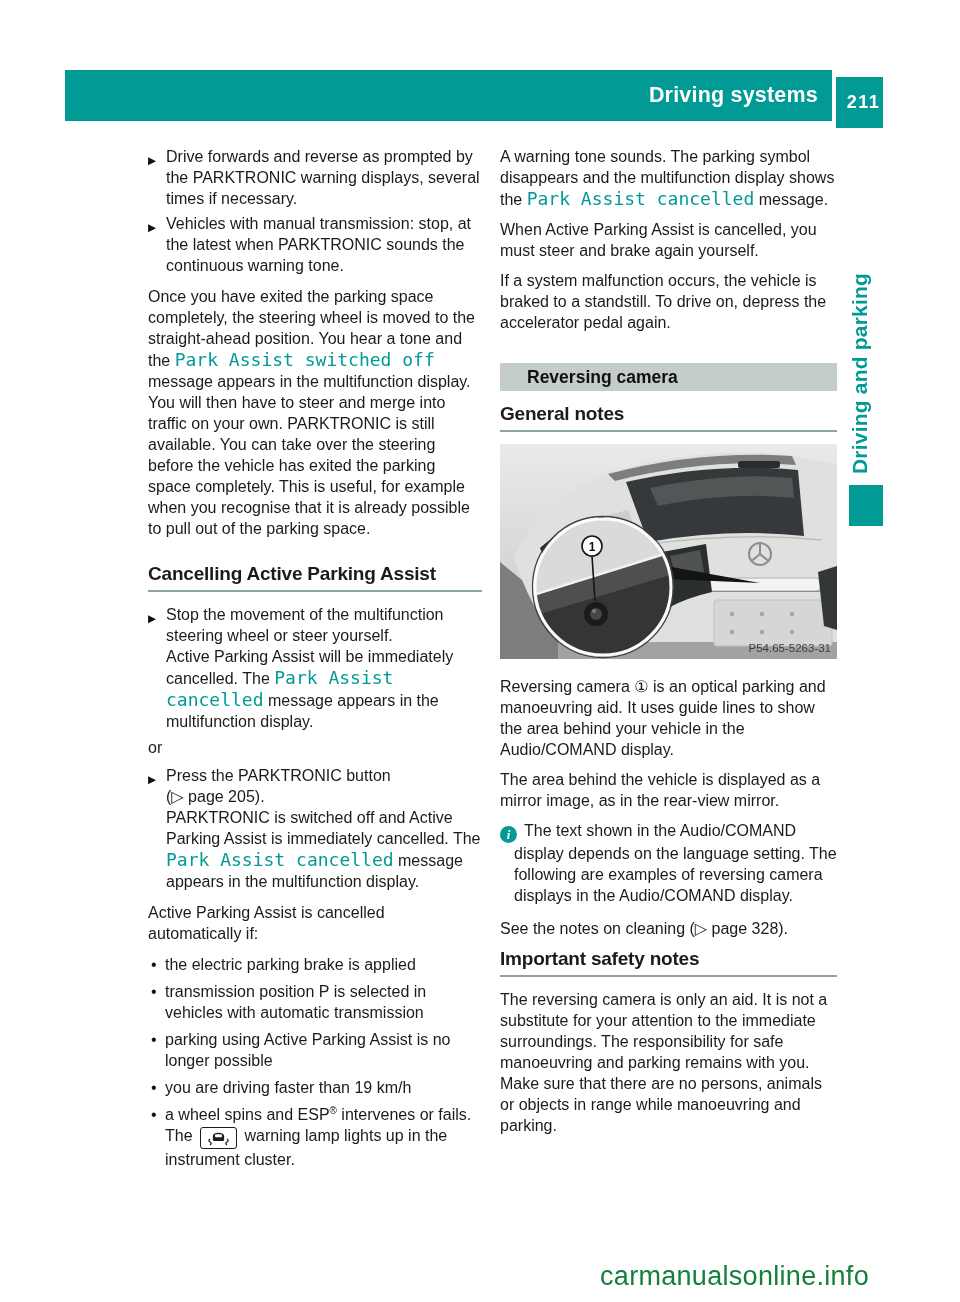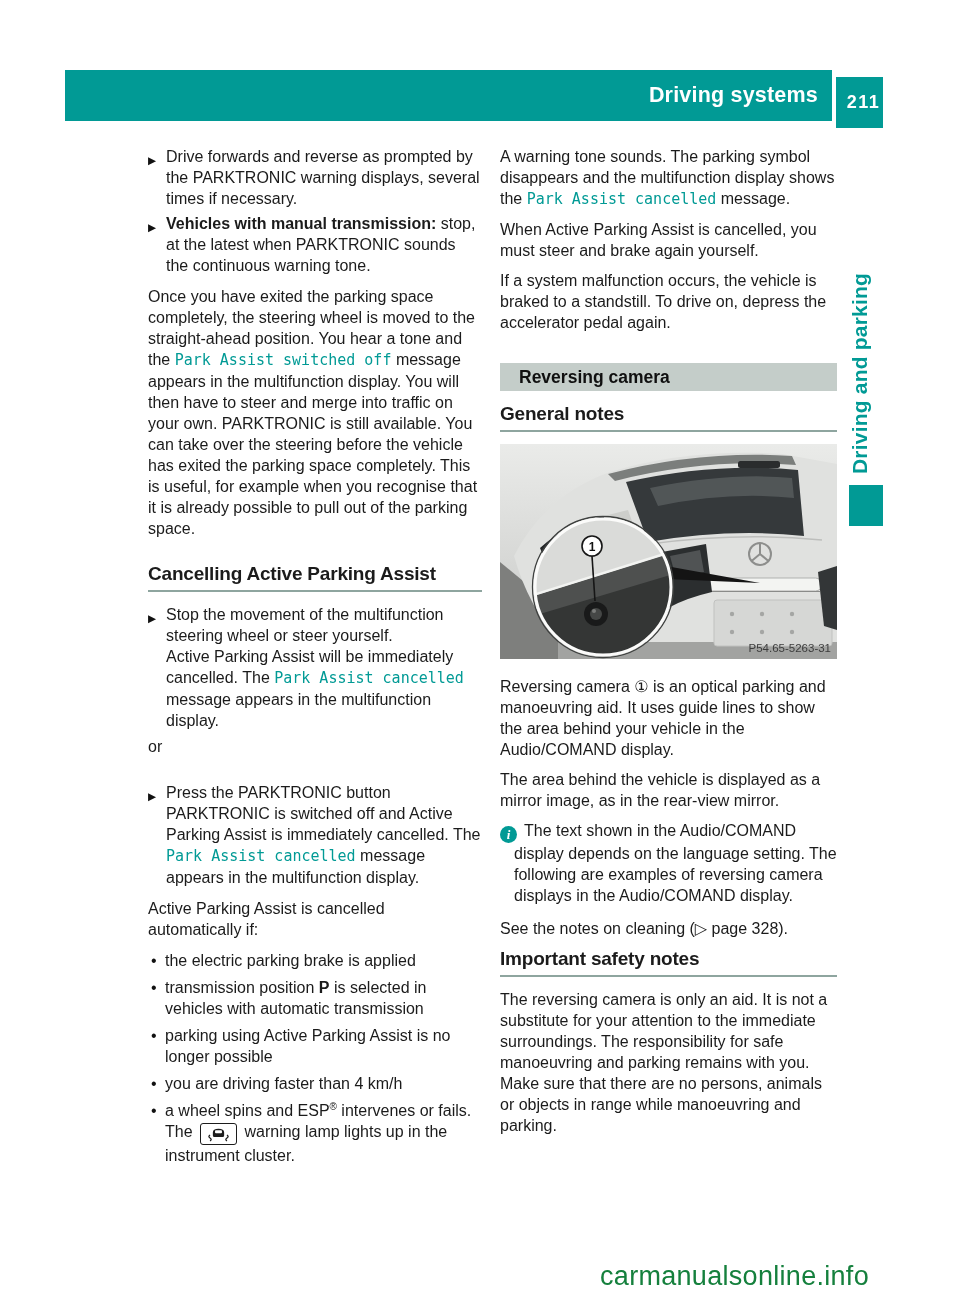--- a/index.html
+++ b/index.html
@@ -29,32 +29,32 @@
   .col{position:absolute;top:146px;font-size:16px;line-height:21px;}
   .col-left{left:148px;width:334px;}
   .col-right{left:500px;width:337px;}
   p.para{margin:10px 0;}
   p.tight{margin:0 0 9px 0;}
   .bullet{position:relative;padding-left:18px;margin:0 0 4px 0;}
   .bullet .marker{position:absolute;left:0;top:4px;font-size:10.5px;color:#111;}
   .cond{position:relative;padding-left:17px;margin:0 0 6px 0;}
   .cond .marker{position:absolute;left:3px;top:0;font-size:16px;color:#111;}
   .block{display:block;}
-  .bold{font-weight:bold;}
-  .msg{font-family:"DejaVu Sans Mono",monospace;color:#019a95;font-size:15px;}
+  .bold{font-weight:normal;}
+  .msg{font-family:"DejaVu Sans Mono",monospace;color:#019a95;font-size:18px;}
   sup.reg{font-size:10px;line-height:0;vertical-align:6px;}
   h3.sect{
     font-size:19px;font-weight:bold;margin:24px 0 12px 0;padding-bottom:5px;
     border-bottom:2px solid #8ea59f;letter-spacing:-.2px;line-height:22px;
   }
   .section-bar{
     background:#c4cdc9;font-weight:bold;font-size:17.5px;line-height:22px;
-    padding:3px 19px;margin:30px 0 12px 0;color:#101010;
-  }
-  .or-line{margin:5px 0 25px 0;}
+    padding:3px 27px;margin:30px 0 12px 0;color:#101010;
+  }
+  .or-line{margin:5px 0 7px 0;}
   .note{padding-left:14px;margin:8px 0 10px 0;}
   .info-icon{
     display:inline-block;width:17px;height:17px;border-radius:50%;background:#019a95;
     color:#fff;font-weight:bold;font-style:italic;font-family:"Liberation Serif",serif;
     font-size:13px;line-height:17px;text-align:center;
     margin-left:-14px;margin-right:7px;vertical-align:-3px;
   }
   .esp-lamp{
     display:inline-flex;align-items:center;justify-content:center;
     width:35px;height:20px;border:1.5px solid #1c1c1c;border-radius:3px;
@@ -101,40 +101,41 @@
       <span class="marker">▶</span>
       <span class="block">Stop the movement of the multifunction steering wheel or steer yourself.</span>
       <span>Active Parking Assist will be immediately cancelled. The </span><span class="msg">Park Assist cancelled</span><span> message appears in the multifunction display.</span>
     </div>
 
     <div class="or-line">or</div>
 
     <div class="bullet">
       <span class="marker">▶</span>
       <span class="block">Press the PARKTRONIC button</span>
+      <span class="block">(▷ page 205).</span>
       <span>PARKTRONIC is switched off and Active Parking Assist is immediately cancelled. The </span><span class="msg">Park Assist cancelled</span><span> message appears in the multifunction display.</span>
     </div>
 
     <p class="para">Active Parking Assist is cancelled automatically if:</p>
 
     <div class="cond">
       <span class="marker">•</span>
       <span>the electric parking brake is applied</span>
     </div>
     <div class="cond">
       <span class="marker">•</span>
       <span>transmission position </span><span class="bold">P</span><span> is selected in vehicles with automatic transmission</span>
     </div>
     <div class="cond">
       <span class="marker">•</span>
       <span>parking using Active Parking Assist is no longer possible</span>
     </div>
     <div class="cond">
       <span class="marker">•</span>
-      <span>you are driving faster than 4 km/h</span>
+      <span>you are driving faster than 19 km/h</span>
     </div>
     <div class="cond">
       <span class="marker">•</span>
       <span>a wheel spins and ESP</span><sup class="reg">®</sup><span> intervenes or fails. The </span><span class="esp-lamp">
           <svg viewBox="0 0 30 17" width="29" height="16" aria-hidden="true">
         <path d="M9 10 V7 q0-4 6-4 q6 0 6 4 v3 q0 1.6-1.6 1.6 h-8.8 q-1.6 0-1.6-1.6 z" fill="#1c1c1c"></path>
         <rect x="11.3" y="4.6" width="7.4" height="3" rx="1" fill="#ffffff"></rect>
         <path d="M6 9.5 q-2.4 1.6 0 3.2 q2.4 1.6 0 3.2" fill="none" stroke="#1c1c1c" stroke-width="1.4"></path>
         <path d="M24 9.5 q2.4 1.6 0 3.2 q-2.4 1.6 0 3.2" fill="none" stroke="#1c1c1c" stroke-width="1.4"></path>
       </svg>

